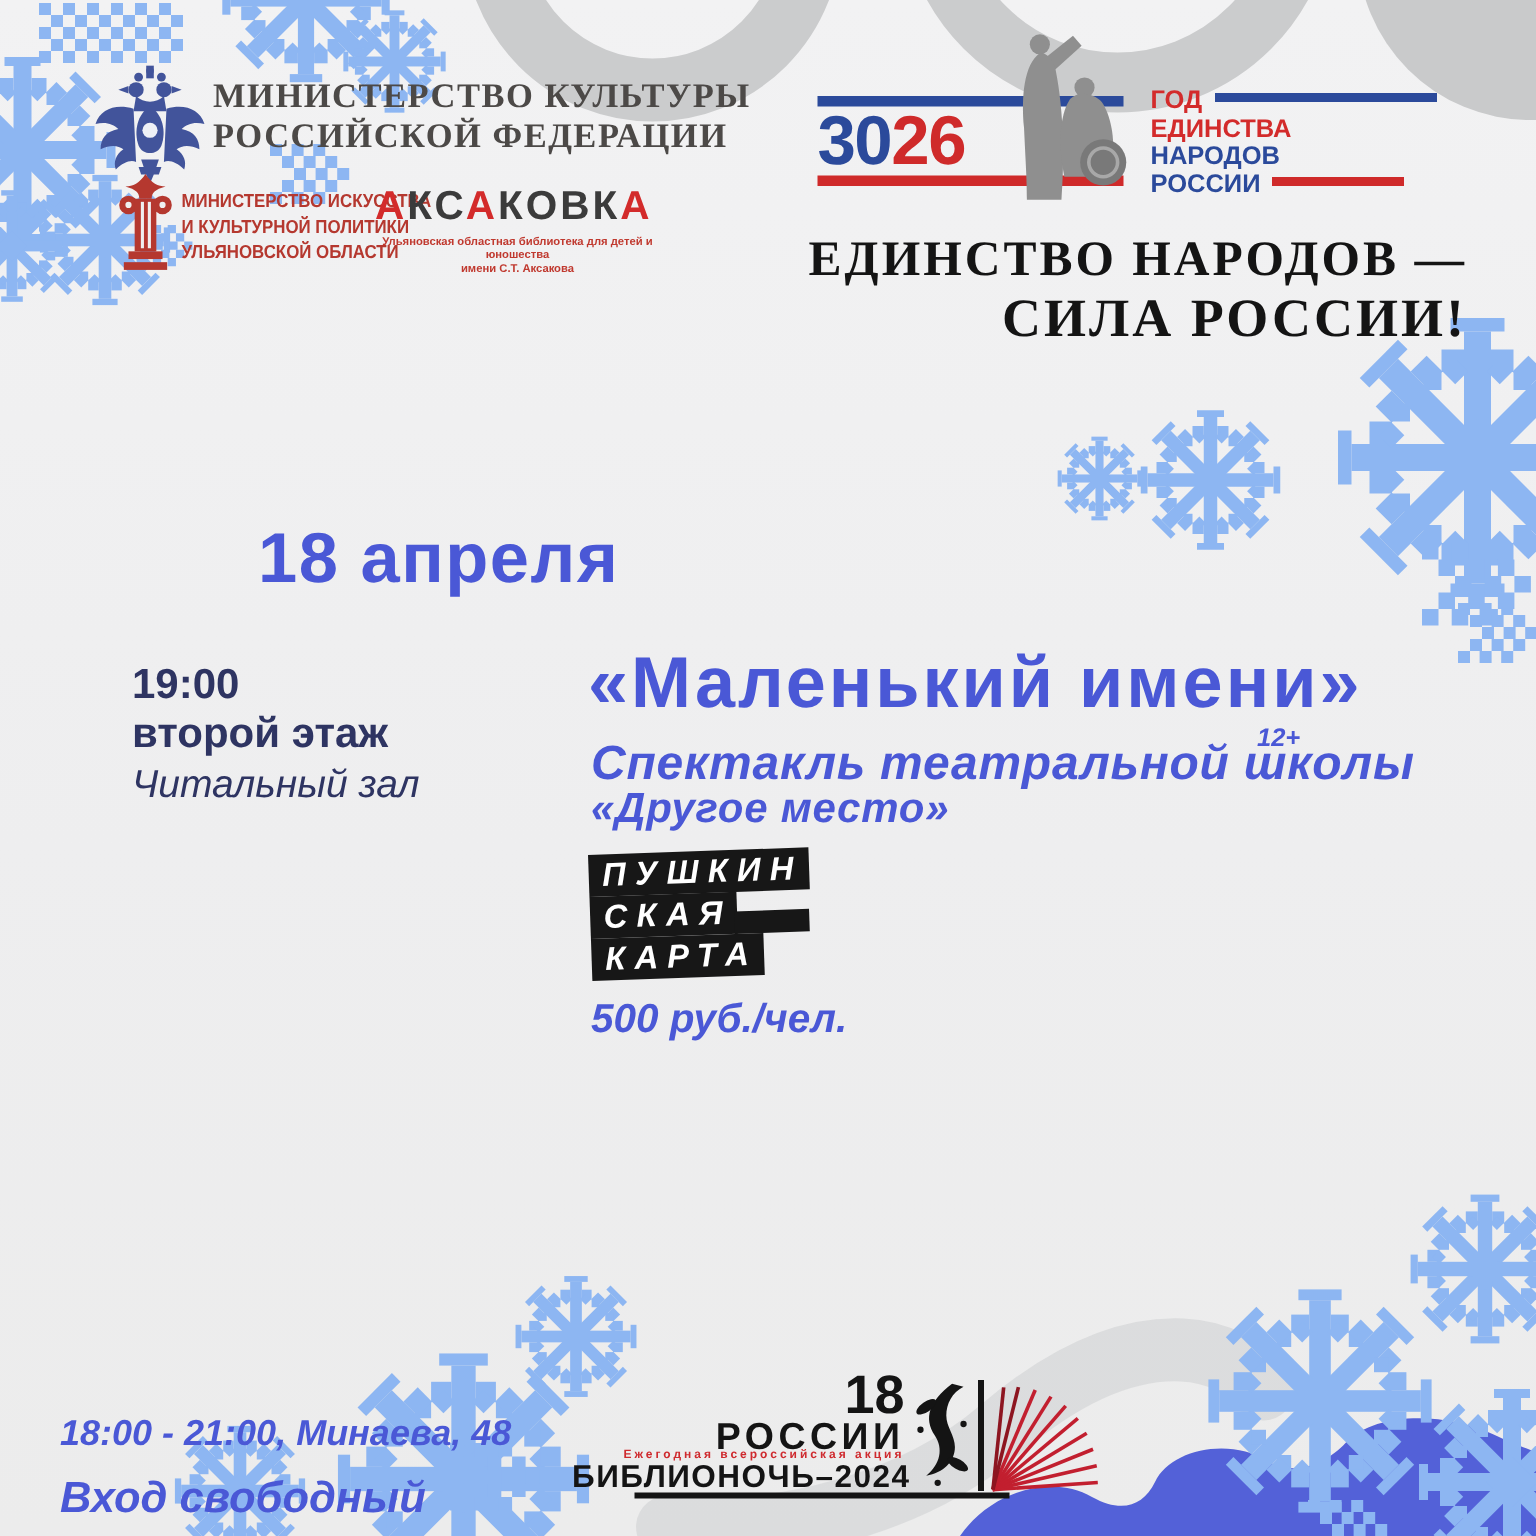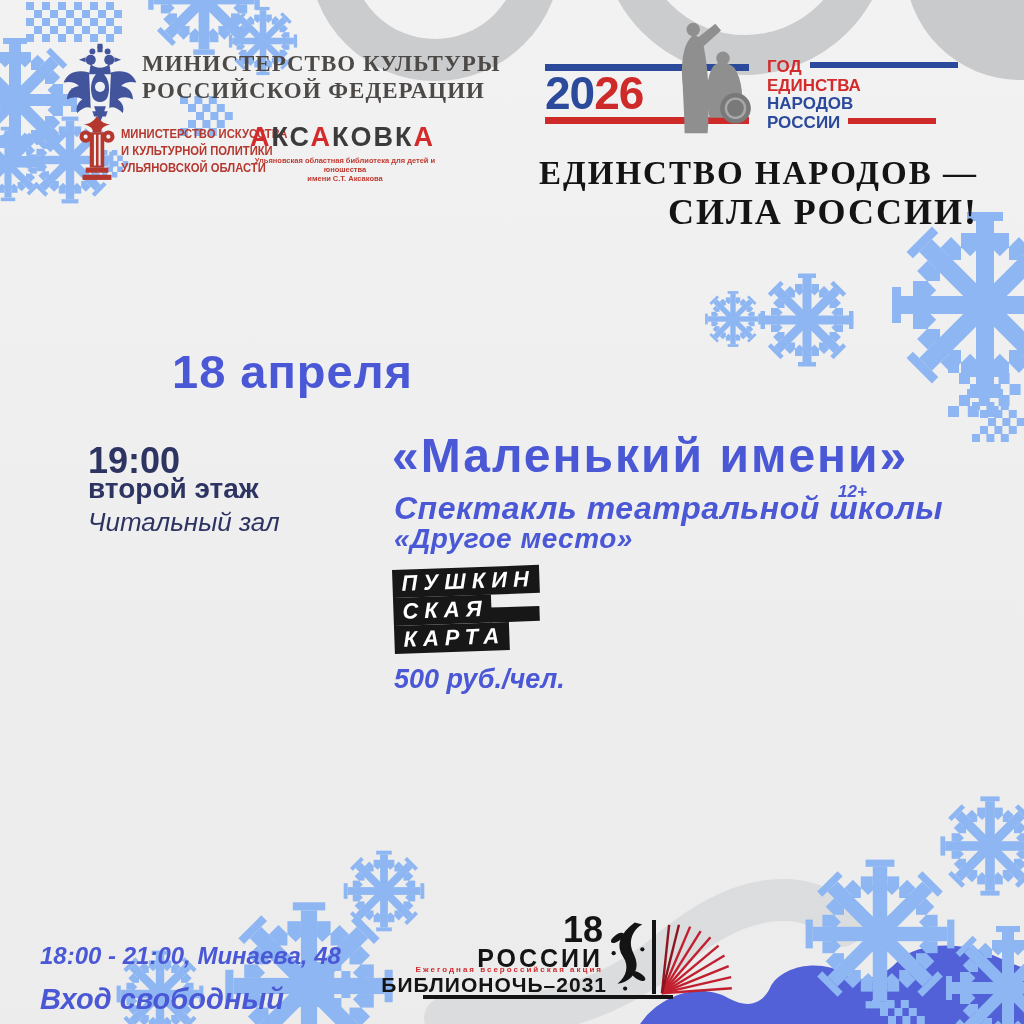--- a/index.html
+++ b/index.html
@@ -37,21 +37,21 @@
   .wbar.blue{width:148px;background:#2b4a9b;}
   .wbar.red{width:88px;background:#cf2a2a;}
 
   .slogan{right:46px;top:140px;text-align:right;font-family:"Liberation Serif",serif;
     font-weight:700;color:#141414;letter-spacing:2px;}
   .slogan .sl1{font-size:33px;line-height:38px;margin-top:14px;}
   .slogan .sl2{font-size:36px;line-height:40px;}
 
   
   .date{left:172px;top:344px;font-size:47px;font-weight:800;color:#4a58d6;letter-spacing:1px;}
-  .time{left:88px;top:440px;font-size:36px;font-weight:800;color:#2e3462;}
+  .time{left:88px;top:440px;font-size:28px;font-weight:800;color:#2e3462;}
   .floor{left:88px;top:473px;font-size:28px;font-weight:800;color:#2e3462;}
   .room{left:88px;top:507px;font-size:26px;font-weight:500;font-style:italic;color:#2e3462;}
 
   .title{left:392px;top:428px;font-size:48px;font-weight:800;color:#4a58d6;letter-spacing:2px;white-space:nowrap;}
   .sub1{left:394px;top:490px;font-size:32px;font-weight:600;font-style:italic;color:#4a58d6;letter-spacing:.5px;white-space:nowrap;}
   .age{left:838px;top:482px;font-size:17px;font-weight:700;font-style:italic;color:#4a58d6;}
   .sub2{left:394px;top:523px;font-size:28px;font-weight:600;font-style:italic;color:#4a58d6;letter-spacing:.5px;}
 
   .pushkin{left:392px;top:570px;transform:rotate(-2deg);transform-origin:left top;}
   .pk-row{width:max-content;background:#171717;color:#ffffff;font-weight:900;font-style:italic;
@@ -210,21 +210,21 @@
   <div class="abs aksak">
     <div class="aksak-name"><span class="red-a">А</span><span>КС</span><span class="red-a">А</span><span>КОВК</span><span class="red-a">А</span></div>
     <div class="aksak-sub">
       <div>Ульяновская областная библиотека для детей и юношества</div>
       <div>имени С.Т. Аксакова</div>
     </div>
   </div>
 
   <div class="abs year-logo">
     <div class="abs bar-top"></div>
-    <div class="abs year-num"><span class="y-blue">20</span><span class="y-red">26</span></div>
+    <div class="abs year-num"><span class="y-blue">30</span><span class="y-red">26</span></div>
     <div class="abs bar-bottom"></div>
     <svg class="abs statue" viewBox="0 0 110 125">
       <g fill="#8f8f8f">
         <circle cx="49" cy="12" r="7"></circle>
         <path d="M52,22 L72,6 L78,13 L58,31 Z"></path>
         <path d="M49,18 C38,26 36,48 38,70 C39,92 40,105 40,120 L64,120 C66,95 66,60 60,30 C58,22 54,18 49,18 Z"></path>
         <circle cx="80" cy="42" r="7"></circle>
         <path d="M70,50 C62,62 62,84 66,104 L98,104 C102,84 100,64 92,52 C86,46 76,44 70,50 Z"></path>
       </g>
       <circle cx="93" cy="94" r="16" fill="#797979"></circle>
@@ -260,21 +260,21 @@
     <div class="pk-row">КАРТА</div>
   </div>
   <div class="abs price">500 руб./чел.</div>
 
   <div class="abs schedule">18:00 - 21:00, Минаева, 48</div>
   <div class="abs entry">Вход свободный</div>
 
   <div class="abs bn-day">18</div>
   <div class="abs bn-month">РОССИИ</div>
   <div class="abs bn-tagline">Ежегодная всероссийская акция</div>
-  <div class="abs bn-title">БИБЛИОНОЧЬ–2031</div>
+  <div class="abs bn-title">БИБЛИОНОЧЬ–2024</div>
   <div class="abs bn-rule"></div>
 
   <svg class="abs bn-ornament" viewBox="0 0 46 76">
     <g fill="#141414">
       <path d="M30,2 C14,14 10,26 18,38 C24,47 22,58 12,66 C24,64 32,56 32,46 C32,38 26,32 26,24 C26,16 30,8 38,4 Z"></path>
       <ellipse cx="12" cy="18" rx="8" ry="3.5" transform="rotate(-35 12 18)"></ellipse>
       <ellipse cx="34" cy="58" rx="8" ry="3.5" transform="rotate(30 34 58)"></ellipse>
       <circle cx="8" cy="34" r="2.2"></circle>
         <circle cx="38" cy="30" r="2.2"></circle>
         <circle cx="20" cy="71" r="2.2"></circle>

